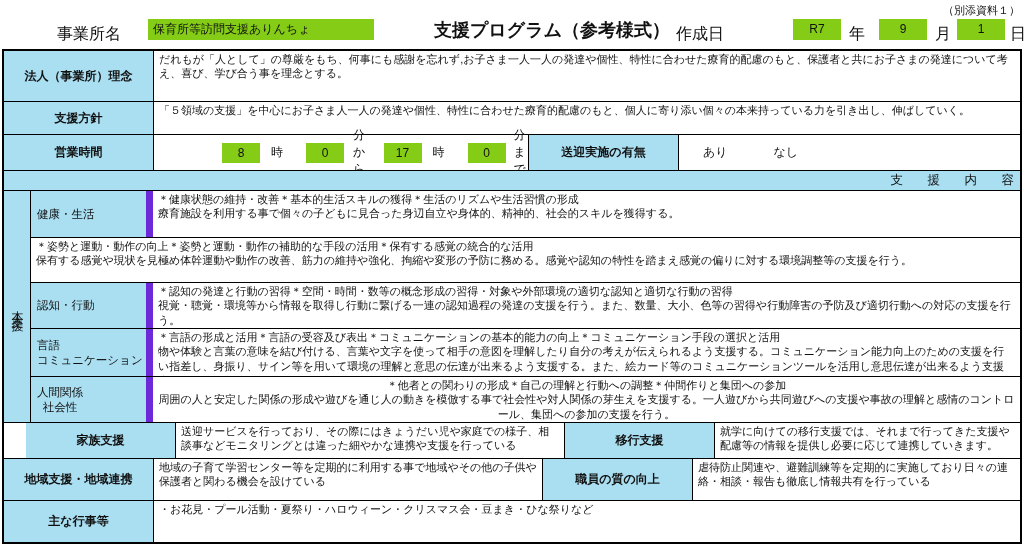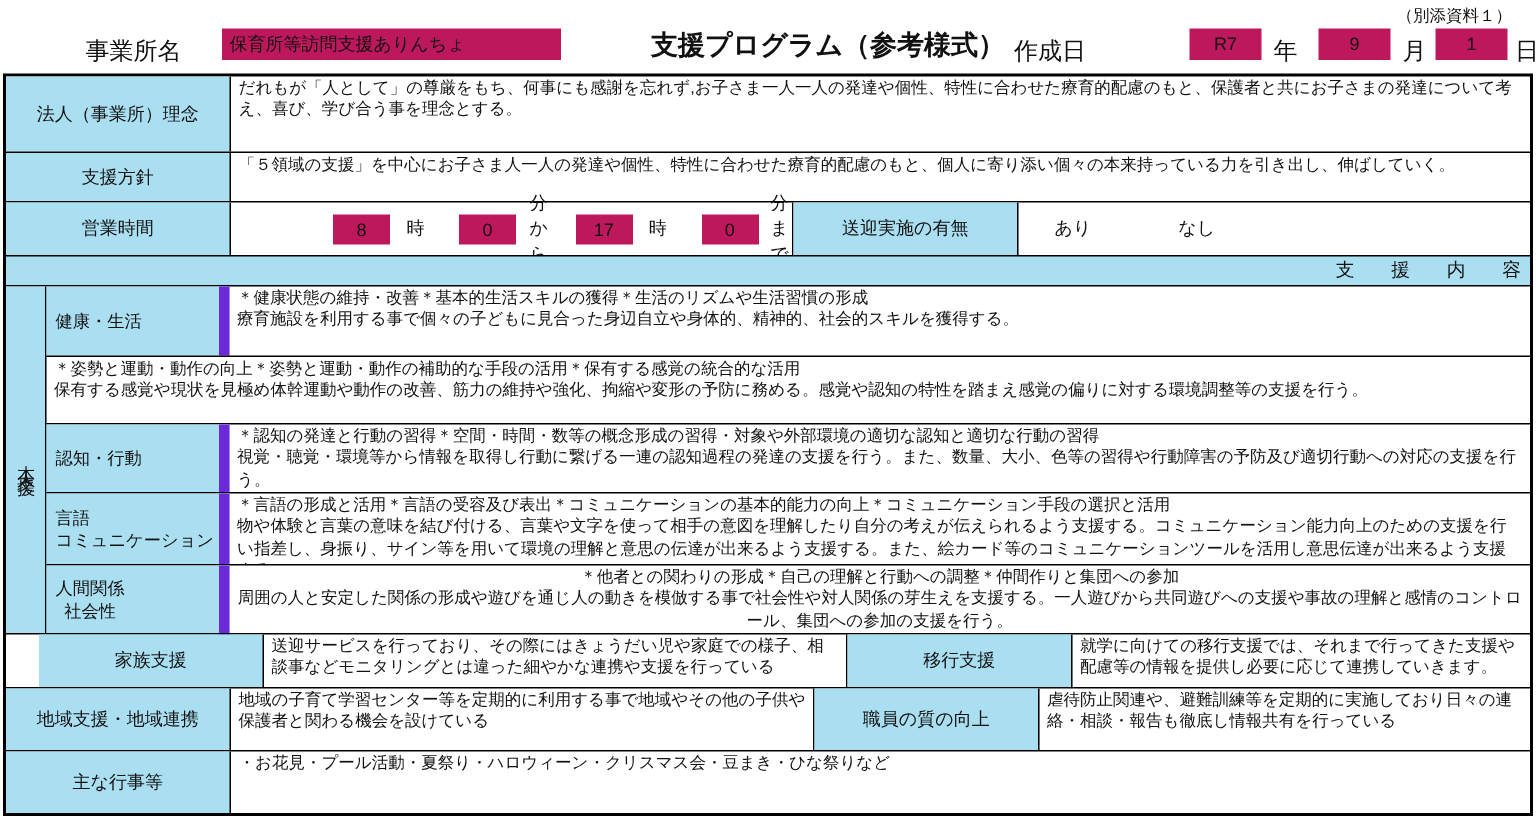--- a/index.html
+++ b/index.html
@@ -1,52 +1,52 @@
 <!DOCTYPE html>
 <html><head>
 <meta charset="utf-8">
 <style>
   html,body{margin:0;padding:0;}
   body{
     width:1024px;height:546px;position:relative;background:#ffffff;
     font-family:"Liberation Sans","DejaVu Sans",sans-serif;color:#111;
     overflow:hidden;
   }
-  .note{position:absolute;top:3px;right:16px;font-size:11px;}
+  .note{position:absolute;top:3px;right:4px;font-size:11px;}
   .hdr-label{position:absolute;top:24px;font-size:16px;}
-  .ycell{background:#be185d;text-align:center;}
+  .ycell{background:#84cc16;text-align:center;}
   .hdr-ycell{position:absolute;top:19px;height:21px;line-height:21px;font-size:12px;}
   .doc-title{position:absolute;top:18px;left:402px;width:300px;text-align:center;font-weight:bold;font-size:18px;}
 
   .maintable{
     position:absolute;top:49px;left:2px;width:1020px;height:495px;
     border:2px solid #000;box-sizing:border-box;display:flex;flex-direction:column;
   }
   .row{display:flex;box-sizing:border-box;flex-shrink:0;}
   .row.bt{border-top:1px solid #000;}
   .blue{background:#aadff2;}
   .cell-label{
     width:150px;flex:none;border-right:1px solid #000;box-sizing:border-box;
     display:flex;align-items:center;justify-content:center;text-align:center;
-    font-size:12px;white-space:pre-line;
+    font-size:12px;white-space:pre-line;font-weight:bold;
   }
   .cell-text{
     flex:1;padding:1px 5px 2px 5px;font-size:11px;line-height:1.3;
     white-space:pre-line;box-sizing:border-box;overflow:hidden;
   }
   .cell-text.mid{flex:none;width:389px;border-right:1px solid #000;}
   .section-header{
     align-items:center;justify-content:flex-end;display:flex;
     font-size:12.5px;letter-spacing:6px;
   }
   
   .hours-area{width:375px;flex:none;border-right:1px solid #000;box-sizing:border-box;
     display:flex;align-items:center;font-size:12px;}
   .tcell{width:38px;height:20px;line-height:20px;flex:none;}
-  .sougei-options{flex:1;display:flex;align-items:center;padding-left:24px;gap:58px;font-size:12px;}
+  .sougei-options{flex:1;display:flex;align-items:center;padding-left:24px;gap:46px;font-size:12px;}
   
   .honnin{display:flex;box-sizing:border-box;}
   .v-label{
     width:27px;flex:none;border-right:1px solid #000;box-sizing:border-box;
     display:flex;align-items:center;justify-content:center;
     writing-mode:vertical-rl;text-orientation:upright;font-size:12px;letter-spacing:3px;
   }
   .honnin-rows{flex:1;display:flex;flex-direction:column;}
   .sub-row{display:flex;box-sizing:border-box;flex-shrink:0;}
   .sub-row.bt{border-top:1px solid #000;}

